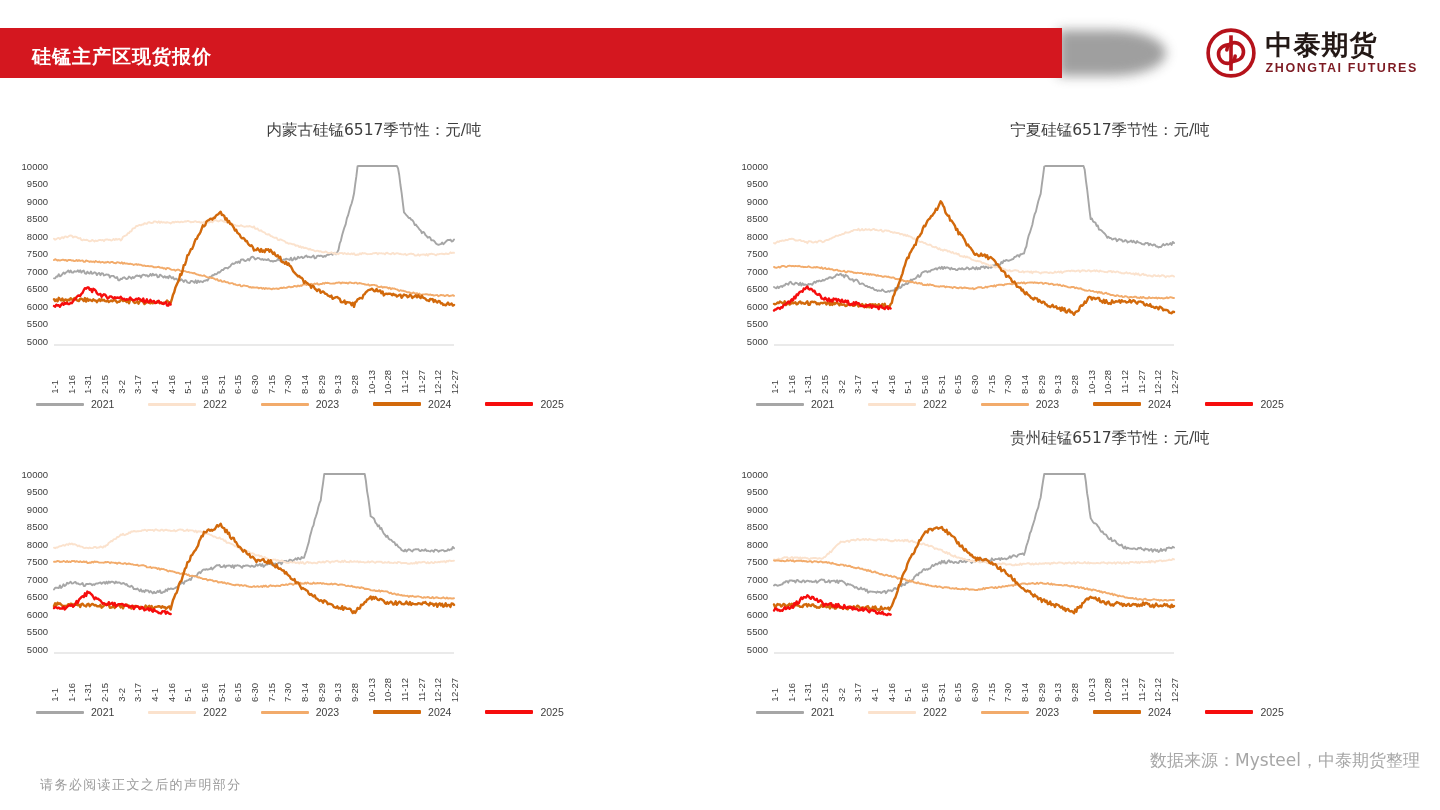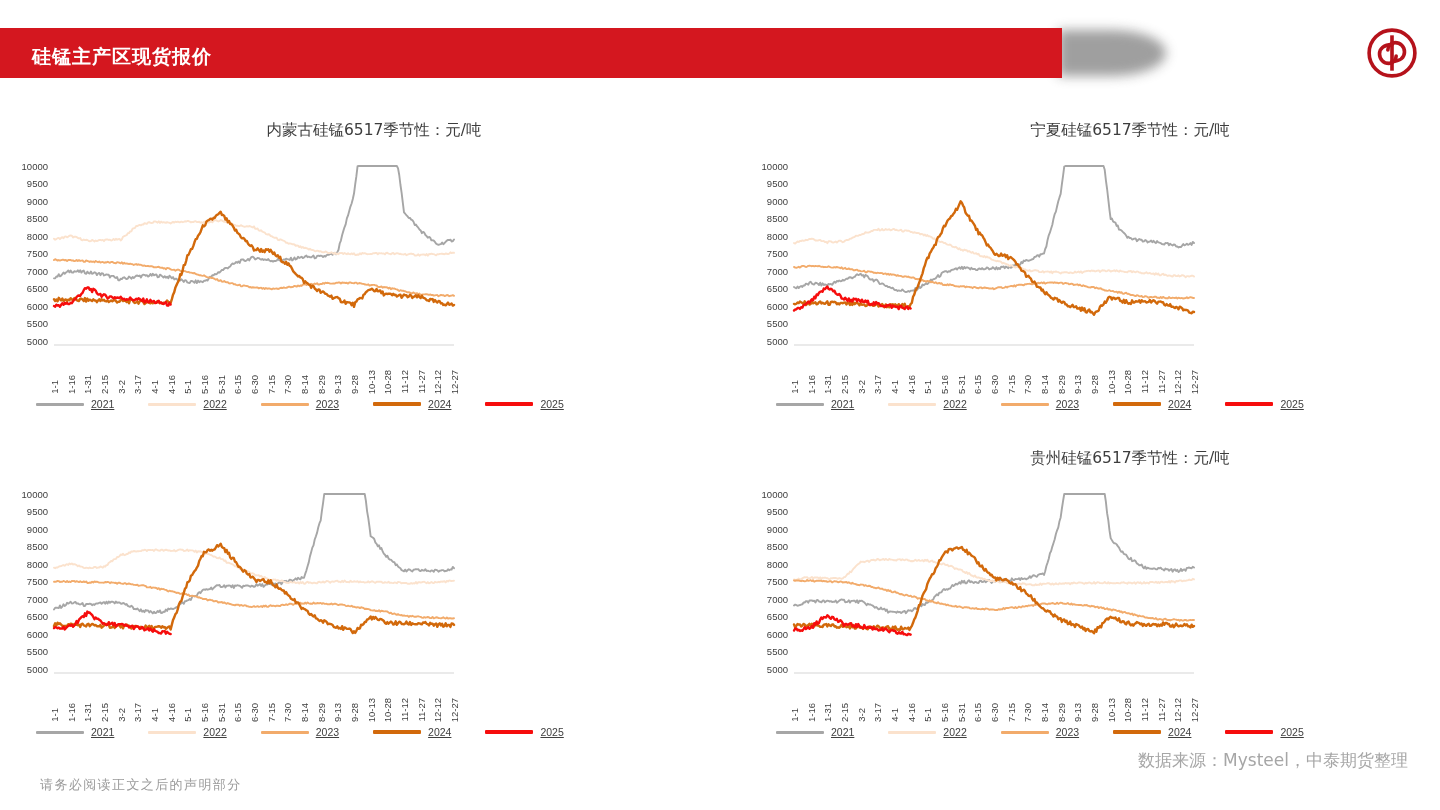--- a/index.html
+++ b/index.html
@@ -42,21 +42,21 @@
     font-family:"DejaVu Sans","Liberation Sans",sans-serif;
   }
   .logo-en{
     font-size:12.5px;font-weight:bold;color:#7d1a22;letter-spacing:1.6px;
     margin-top:4px;
   }
 
   
   .charts{
     position:absolute;left:0;top:112px;width:1440px;height:630px;
-    display:grid;grid-template-columns:720px 720px;grid-template-rows:308px 308px;gap:20px;
+    display:grid;grid-template-columns:720px 720px;grid-template-rows:308px 308px;
   }
   .chart-cell{position:relative;}
   .chart-title{
     position:absolute;left:0;top:8px;width:100%;text-align:center;
     font-size:15.5px;color:#3d3d3d;
     font-family:"DejaVu Sans","Liberation Sans",sans-serif;
   }
   .chart-title.c1{padding-left:14px;}
   .chart-title.c2{padding-left:30px;}
   .chart-title.c3{padding-left:0px;}
@@ -78,55 +78,59 @@
     transform:rotate(180deg);
     transform-origin:center;
     white-space:nowrap;
     letter-spacing:0px;
   }
 
   
   .legend{
     position:absolute;top:286px;
     display:flex;align-items:center;
-    font-size:10.5px;color:#404040;text-decoration:underline;
+    font-size:10.5px;color:#404040;
   }
   .legend-item{display:flex;align-items:center;}
   .legend-swatch{display:inline-block;height:3px;width:48px;margin-right:7px;border-radius:1px;}
   .legend-swatch.thick{height:4px;}
   .legend-label{margin-right:34px;}
   .legend-item:last-child .legend-label{margin-right:0;}
 
   
   .footer-left{
     position:absolute;left:40px;bottom:16px;
     font-size:13px;color:#9b9b9b;letter-spacing:1.4px;
     font-family:"DejaVu Serif","Liberation Serif",serif;
   }
   .footer-right{
-    position:absolute;right:32px;bottom:38px;
+    position:absolute;right:20px;bottom:38px;
     font-size:17px;color:#a6a6a6;
     font-family:"DejaVu Sans","Liberation Sans",sans-serif;
     margin-left:29px;
   }
 </style>
 </head>
 <body>
 
 <div class="header-smear"></div>
 <div class="header-band"></div>
 <div class="header-title">硅锰主产区现货报价</div>
 
 <div class="logo">
   <svg class="logo-mark" viewBox="0 0 100 100">
     <circle cx="50" cy="50" r="44" fill="none" stroke="#b5121b" stroke-width="7"></circle>
     <path d="M50 16 L50 84" stroke="#b5121b" stroke-width="7" fill="none"></path>
     <path d="M50 34 C34 34 26 42 26 52 C26 62 34 70 44 70 C52 70 58 64 58 56" stroke="#b5121b" stroke-width="7" fill="none" stroke-linecap="round"></path>
     <path d="M50 66 C66 66 74 58 74 48 C74 38 66 30 56 30 C48 30 42 36 42 44" stroke="#b5121b" stroke-width="7" fill="none" stroke-linecap="round"></path>
   </svg>
+  <span class="logo-text">
+    <span class="logo-cn">中泰期货</span>
+    <span class="logo-en">ZHONGTAI FUTURES</span>
+  </span>
 </div>
 
 <div class="charts" id="charts">
     <div class="chart-cell">
       <div class="chart-title c1">内蒙古硅锰6517季节性：元/吨</div>
       <div class="plot-wrap">
         <svg width="720" height="200" viewBox="0 0 720 200">
           <text x="48" y="11.5" text-anchor="end" font-size="9.5" fill="#404040" font-family="&quot;Liberation Sans&quot;,&quot;DejaVu Sans&quot;,sans-serif">10000</text>
           <text x="48" y="29" text-anchor="end" font-size="9.5" fill="#404040" font-family="&quot;Liberation Sans&quot;,&quot;DejaVu Sans&quot;,sans-serif">9500</text>
           <text x="48" y="46.5" text-anchor="end" font-size="9.5" fill="#404040" font-family="&quot;Liberation Sans&quot;,&quot;DejaVu Sans&quot;,sans-serif">9000</text>

